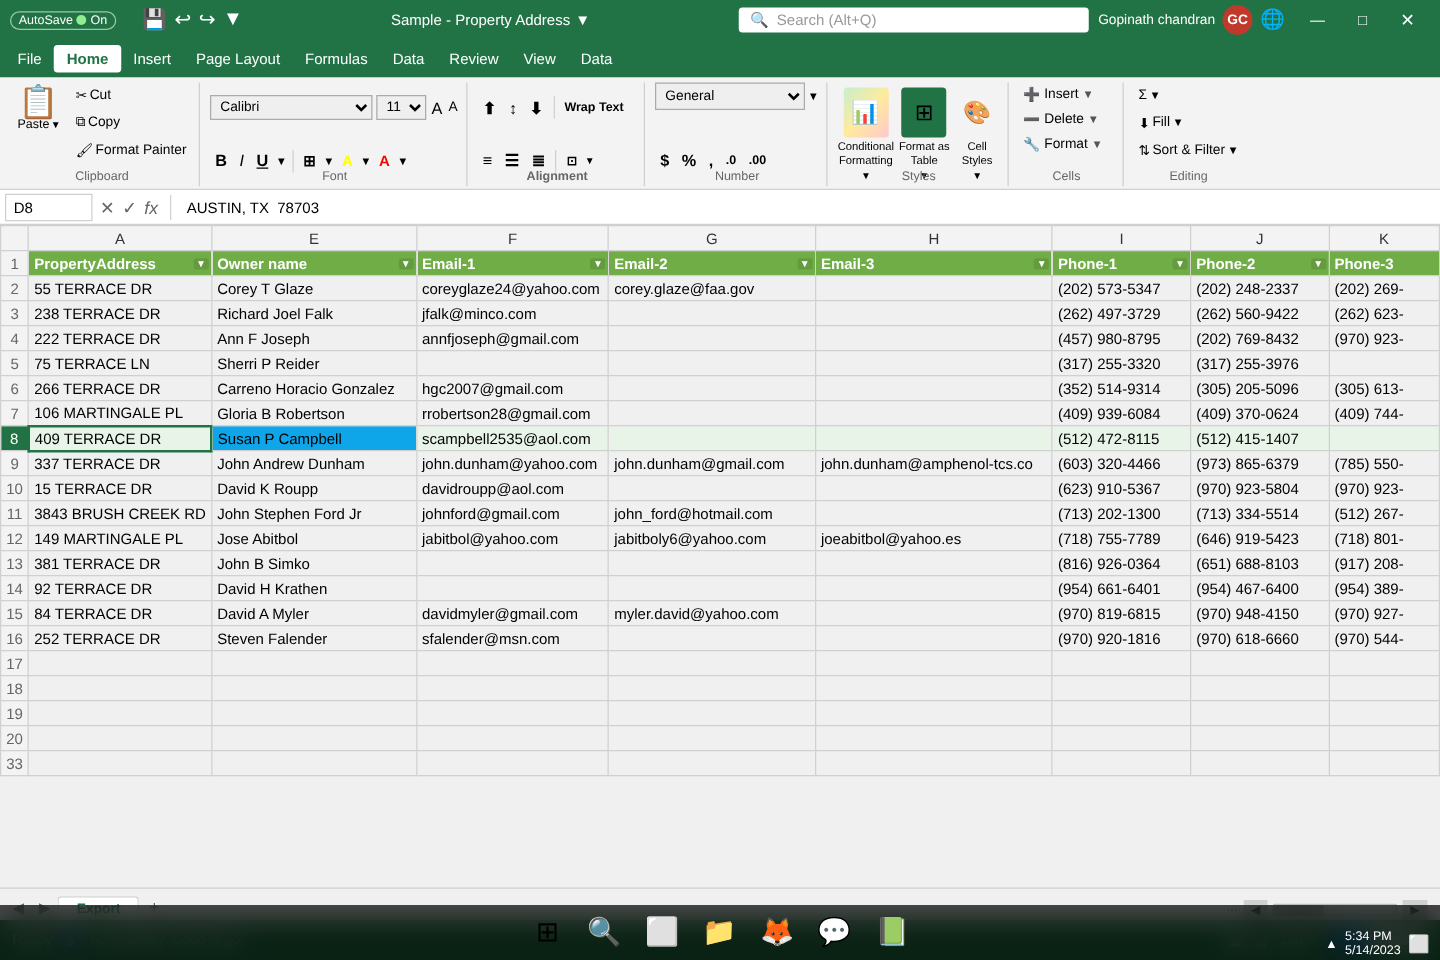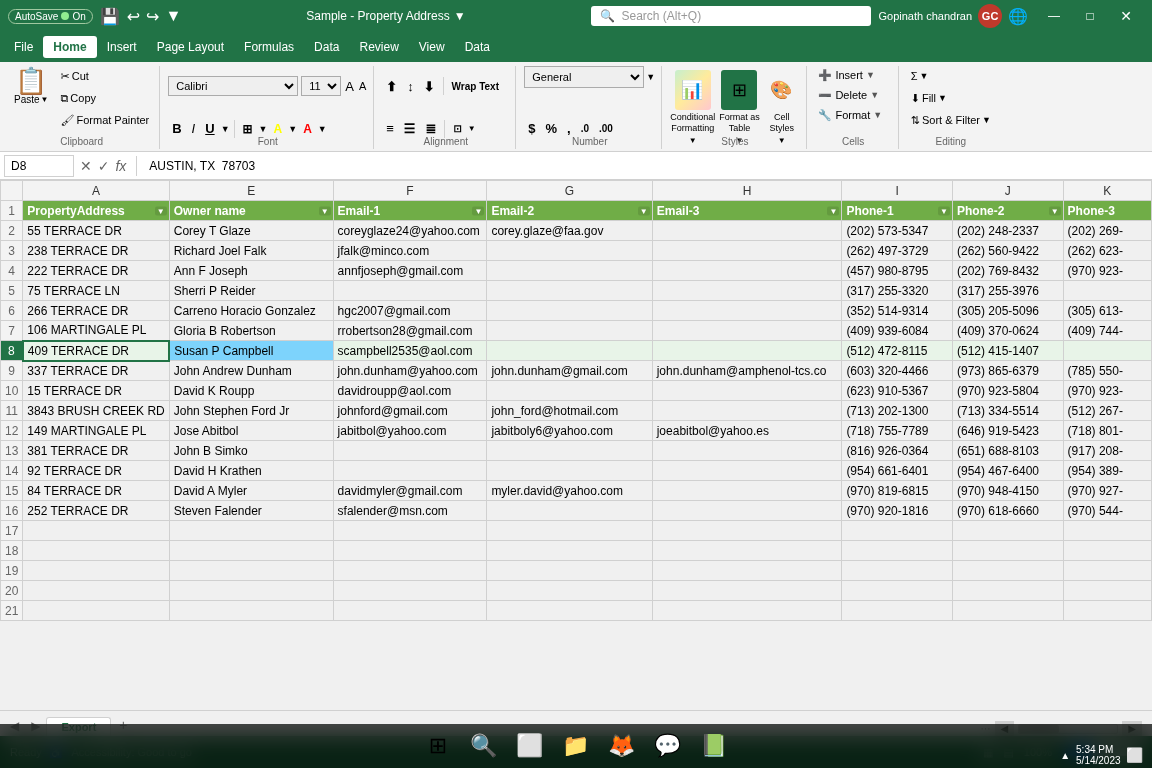--- a/index.html
+++ b/index.html
@@ -7,21 +7,21 @@
 
     
     #title-bar {
       height: 32px;
       background: #217346;
       display: flex;
       align-items: center;
       padding: 0 8px;
       color: white;
     }
-    #autosave-area { display: flex; align-items: center; gap: 4px; font-size: 11px; }
+    #autosave-area { display: flex; align-items: center; gap: 17px; font-size: 11px; }
     #autosave-toggle { background: #217346; border: 1px solid #a0c8a0; border-radius: 10px; padding: 1px 6px; font-size: 10px; display: flex; align-items: center; gap: 3px; }
     #autosave-toggle .dot { width: 8px; height: 8px; background: #90EE90; border-radius: 50%; display: inline-block; }
     #title-bar-icons { display: flex; gap: 6px; align-items: center; margin-left: 4px; }
     #title-bar-icons span { color: white; font-size: 16px; cursor: pointer; }
     #file-title { flex: 1; text-align: center; font-size: 12px; display: flex; align-items: center; justify-content: center; gap: 4px; }
     #search-bar { background: #fff; border-radius: 3px; padding: 3px 10px; display: flex; align-items: center; gap: 6px; width: 280px; font-size: 12px; color: #666; }
     #user-area { display: flex; align-items: center; gap: 6px; margin-left: 8px; }
     #user-avatar { background: #c0392b; color: white; border-radius: 50%; width: 24px; height: 24px; display: flex; align-items: center; justify-content: center; font-size: 11px; font-weight: bold; }
     #win-controls { display: flex; gap: 0; margin-left: 8px; }
     #win-controls span { width: 36px; height: 32px; display: flex; align-items: center; justify-content: center; font-size: 12px; color: white; cursor: pointer; }
@@ -358,21 +358,21 @@
         <button class="fmt-btn" style="font-size:10px">Wrap Text</button>
       </div>
       <div class="ribbon-row">
         <button class="fmt-btn">≡</button>
         <button class="fmt-btn">☰</button>
         <button class="fmt-btn">≣</button>
         <div style="width:1px;height:18px;background:#d0d0d0;margin:0 2px"></div>
         <button class="fmt-btn" style="font-size:10px">⊡</button>
         <span style="font-size:8px;cursor:pointer">▼</span>
       </div>
-      <div class="ribbon-group-label" style="position:absolute;bottom:2px;left:0;right:0;text-align:center;">Alignment</div>
+      <div class="ribbon-group-label" style="position:absolute;bottom:2px;left:0;right:0;text-align:center;font-weight:bold;">Alignment</div>
     </div>
 
     <div class="ribbon-group" style="gap:19px;min-width:110px;">
       <div style="display:flex;align-items:center;gap:2px">
         <select class="num-dropdown">
           <option>General</option>
         </select>
         <span style="font-size:9px;cursor:pointer">▼</span>
       </div>
       <div class="ribbon-row">
@@ -578,21 +578,21 @@
             <td>rrobertson28@gmail.com</td>
             <td></td>
             <td></td>
             <td>(409) 939-6084</td>
             <td>(409) 370-0624</td>
             <td>(409) 744-</td>
           </tr>
           <tr>
             <td class="row-num" style="background: rgb(33, 115, 70); color: white;">8</td>
             <td class="selected-cell" style="background: rgb(232, 244, 232);">409 TERRACE DR</td>
-            <td style="background: #7dd3fc;">Susan P Campbell</td>
+            <td style="background: #0ea5e9;">Susan P Campbell</td>
             <td style="background: rgb(232, 244, 232);">scampbell2535@aol.com</td>
             <td style="background: rgb(232, 244, 232);"></td>
             <td style="background: rgb(232, 244, 232);"></td>
             <td style="background: rgb(232, 244, 232);">(512) 472-8115</td>
             <td style="background: rgb(232, 244, 232);">(512) 415-1407</td>
             <td style="background: rgb(232, 244, 232);"></td>
           </tr>
           <tr>
             <td class="row-num">9</td>
             <td>337 TERRACE DR</td>
@@ -719,21 +719,21 @@
             <td></td>
             <td></td>
             <td></td>
             <td></td>
             <td></td>
             <td></td>
             <td></td>
             <td></td>
           </tr>
           <tr>
-            <td class="row-num">21</td>
+            <td class="row-num">33</td>
             <td></td>
             <td></td>
             <td></td>
             <td></td>
             <td></td>
             <td></td>
             <td></td>
             <td></td>
           </tr>
         </tbody>

